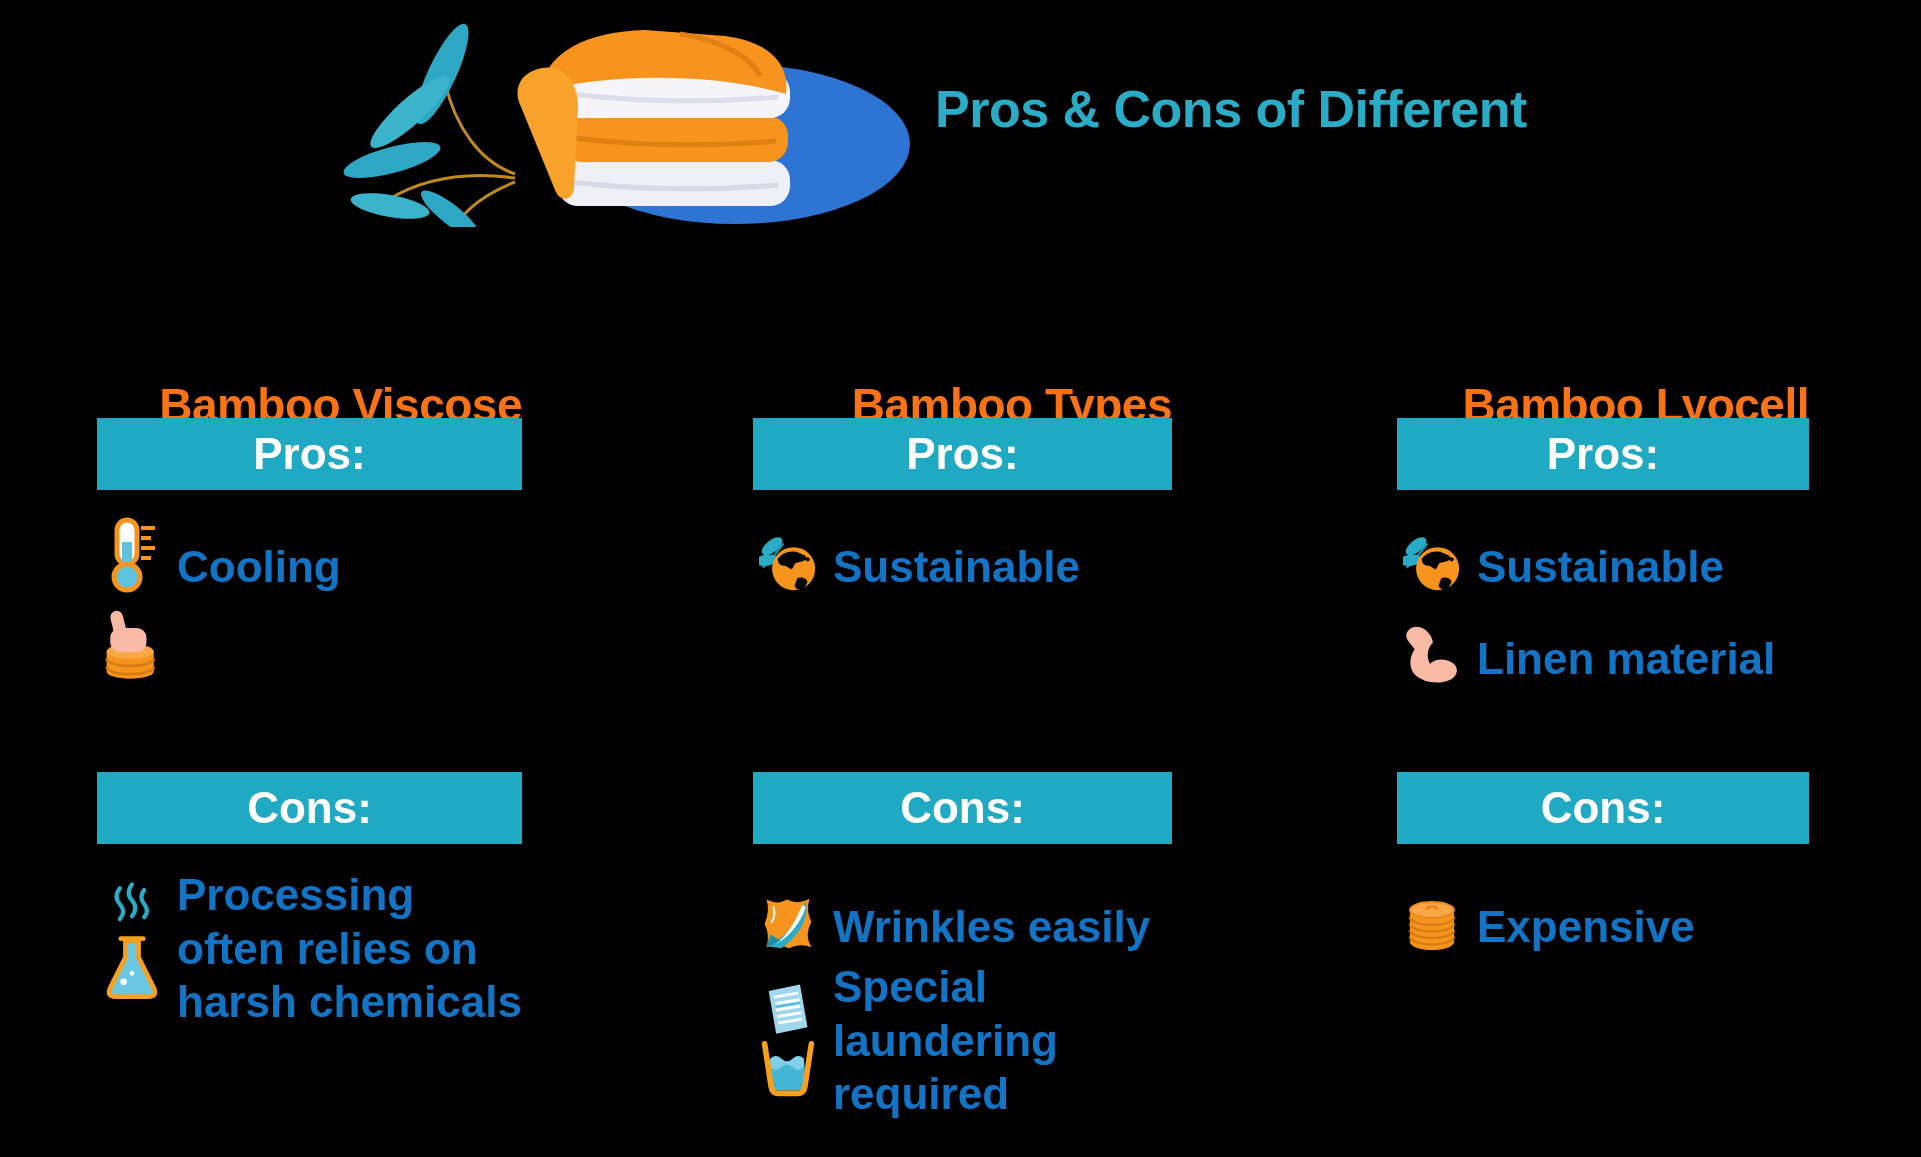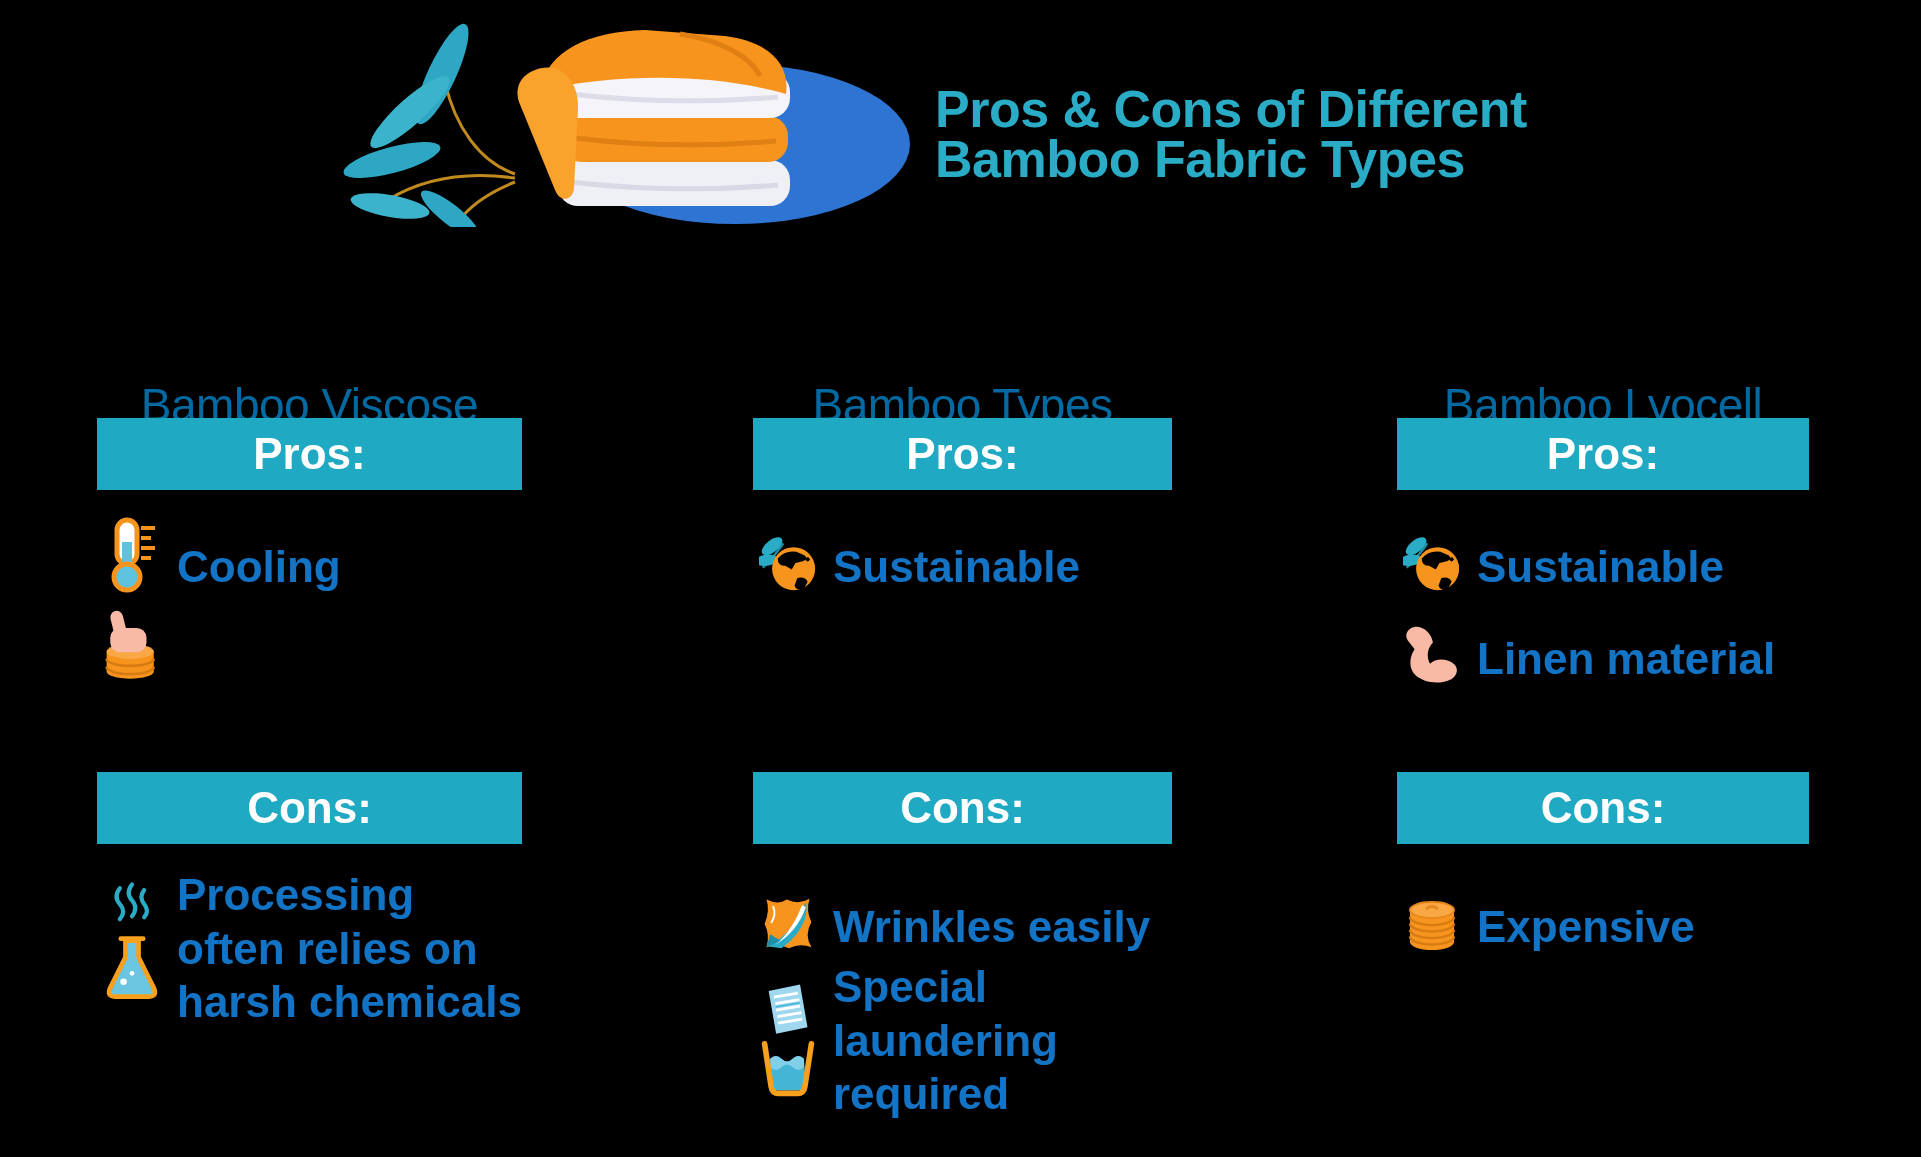--- a/index.html
+++ b/index.html
@@ -21,21 +21,21 @@
   }
 
   
   .col{position:absolute;top:0;height:1157px;}
   #col1{left:97px;width:425px;}
   #col2{left:753px;width:419px;}
   #col3{left:1397px;width:412px;}
 
   .col-title{
     position:absolute;top:340px;left:0;width:100%;
-    text-align:center;font-size:46px;font-weight:normal;color:#0369a1;
+    text-align:right;font-size:46px;font-weight:bold;color:#f97316;
     letter-spacing:-0.5px;white-space:nowrap;
   }
   .bar{
     position:absolute;left:0;width:100%;height:72px;
     background:#20A9C3;color:#FFFFFF;
     display:flex;align-items:center;justify-content:center;
     font-size:44px;font-weight:bold;
   }
   .pros-bar{top:418px;}
   .cons-bar{top:772px;}
@@ -86,21 +86,20 @@
       <rect x="228" y="60" width="232" height="46" rx="20" fill="#F4F4F9"></rect>
       <path d="M240,82 q105,12 208,3" stroke="#DCDDE8" stroke-width="5" fill="none"></path>
       <path d="M210,78 C218,38 258,20 315,18 L395,24 C442,30 460,54 456,82 C380,60 285,62 210,78 Z" fill="#F7941E"></path>
       <path d="M350,22 C390,28 420,44 430,64" stroke="#E07F12" stroke-width="5" fill="none"></path>
       <path d="M212,56 C192,60 184,74 189,90 L225,178 C230,191 243,189 244,176 L248,96 C249,72 234,52 212,56 Z" fill="#F9A22C"></path>
     </g>
   </svg>
 
   <div class="main-title">
     <div>Pros &amp; Cons of Different</div>
-    <div>Bamboo Fabric Types</div>
   </div>
 
   <section class="col" id="col1">
     <h2 class="col-title">Bamboo Viscose</h2>
 
     <div class="bar pros-bar">
       <span>Pros:</span>
     </div>
 
     <div class="items pros-items">

